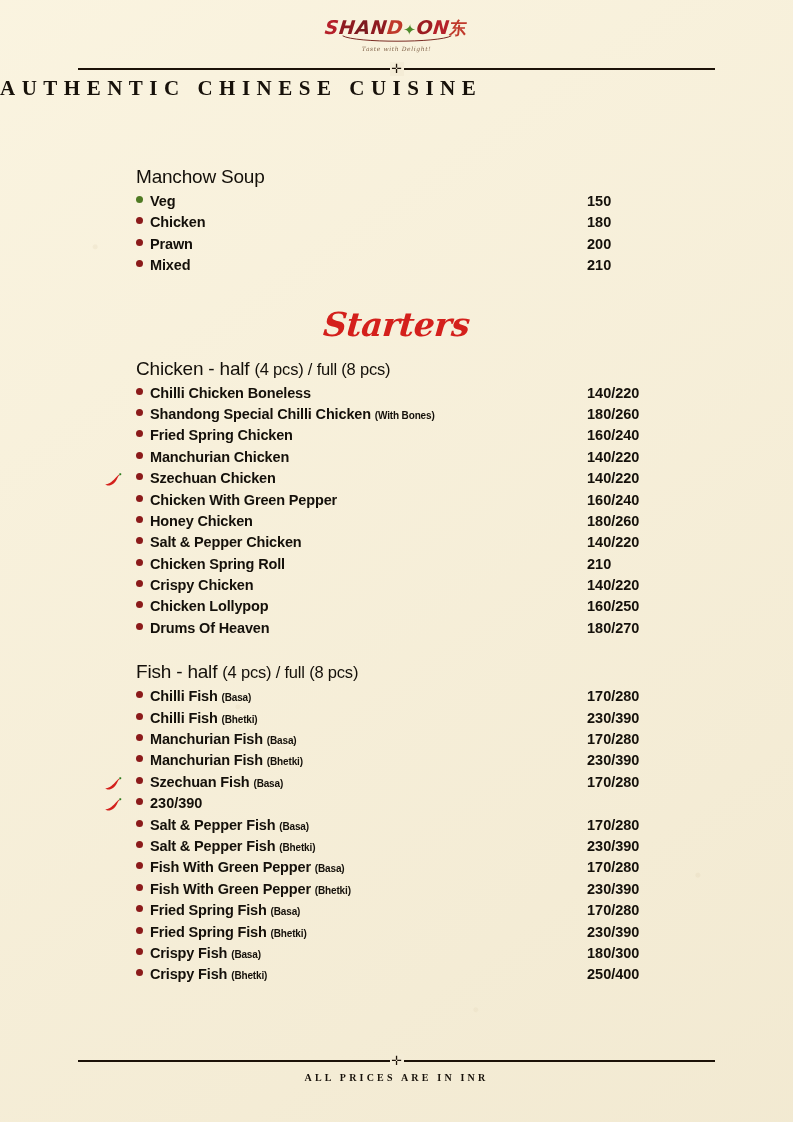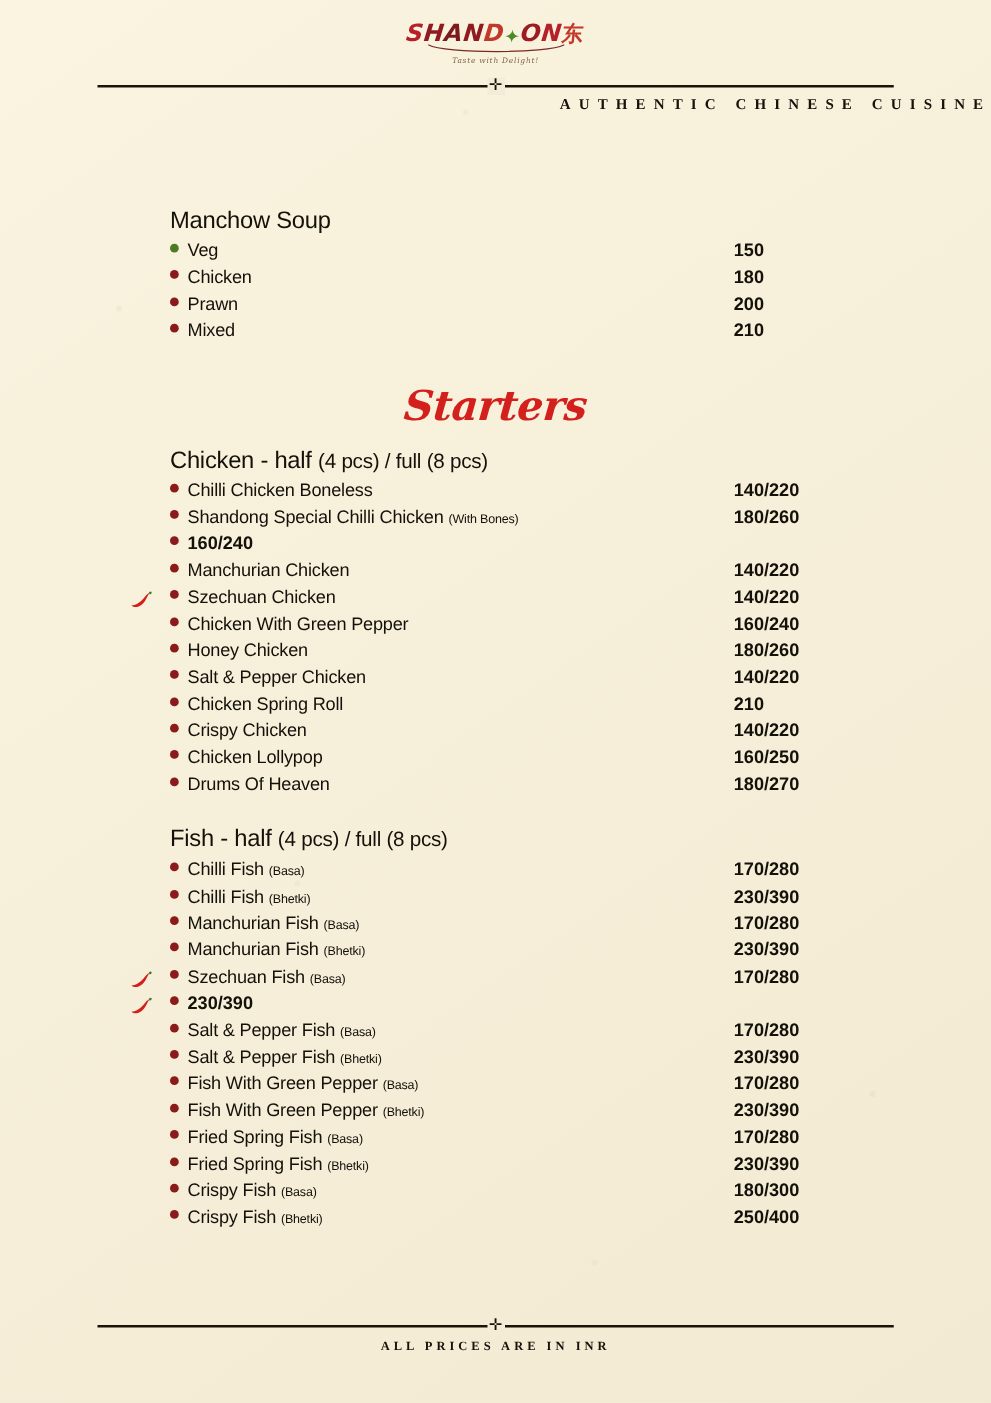--- a/index.html
+++ b/index.html
@@ -118,23 +118,23 @@
     text-align: center;
     background: #f4ecd6;
   }
   #rule-top { top: 62px; }
   #rule-bottom { top: 1054px; }
 
   .banner {
     position: absolute;
     left: 0; right: 0;
     top: 76px;
-    text-align: right;
+    text-align: left;
     font-family: "Liberation Serif", serif;
-    font-size: 12px;
+    font-size: 21px;
     font-weight: bold;
     letter-spacing: 6.5px;
     color: #17110a;
   }
   .footer-note {
     position: absolute;
     left: 0; right: 0;
     top: 1072px;
     text-align: center;
     font-family: "Liberation Serif", serif;
@@ -189,21 +189,21 @@
     background: #8b1a1a;
     margin-right: 7px;
     position: relative;
     top: -3px;
   }
   .bullet.veg { background: #4f7a23; }
   .item-name {
     flex: 1 1 auto;
     font-family: "Liberation Sans", sans-serif;
     font-size: 14.5px;
-    font-weight: normal;
+    font-weight: bold;
     color: #14100a;
     letter-spacing: -0.15px;
     white-space: nowrap;
   }
   .item-name .paren { font-size: 10px; }
   .item-price {
     flex: 0 0 auto;
     font-family: "Liberation Sans", sans-serif;
     font-size: 14.5px;
     font-weight: bold;
@@ -283,20 +283,21 @@
             <span class="item-name">Chilli Chicken Boneless</span>
             <span class="item-price">140/220</span>
           </li>
           <li class="item">
             <span class="bullet"></span>
             <span class="item-name">Shandong Special Chilli Chicken <span class="paren">(With Bones)</span></span>
             <span class="item-price">180/260</span>
           </li>
           <li class="item">
             <span class="bullet"></span>
+            <span class="item-name">Fried Spring Chicken</span>
             <span class="item-price">160/240</span>
           </li>
           <li class="item">
             <span class="bullet"></span>
             <span class="item-name">Manchurian Chicken</span>
             <span class="item-price">140/220</span>
           </li>
           <li class="item">
             <span class="chilli"><svg viewBox="0 0 18 14">
                 <path d="M15.6 1.2c-1.9 1.0-3.0 2.6-4.6 4.3-1.5 1.6-3.1 3.2-5.2 4.4-1.6 0.9-3.2 1.3-4.6 1.4 1.3 1.2 3.3 1.6 5.2 1.0 2.4-0.7 4.3-2.6 5.6-4.6 1.3-2.0 2.1-4.2 3.6-6.5z" fill="#d4201c"></path>

